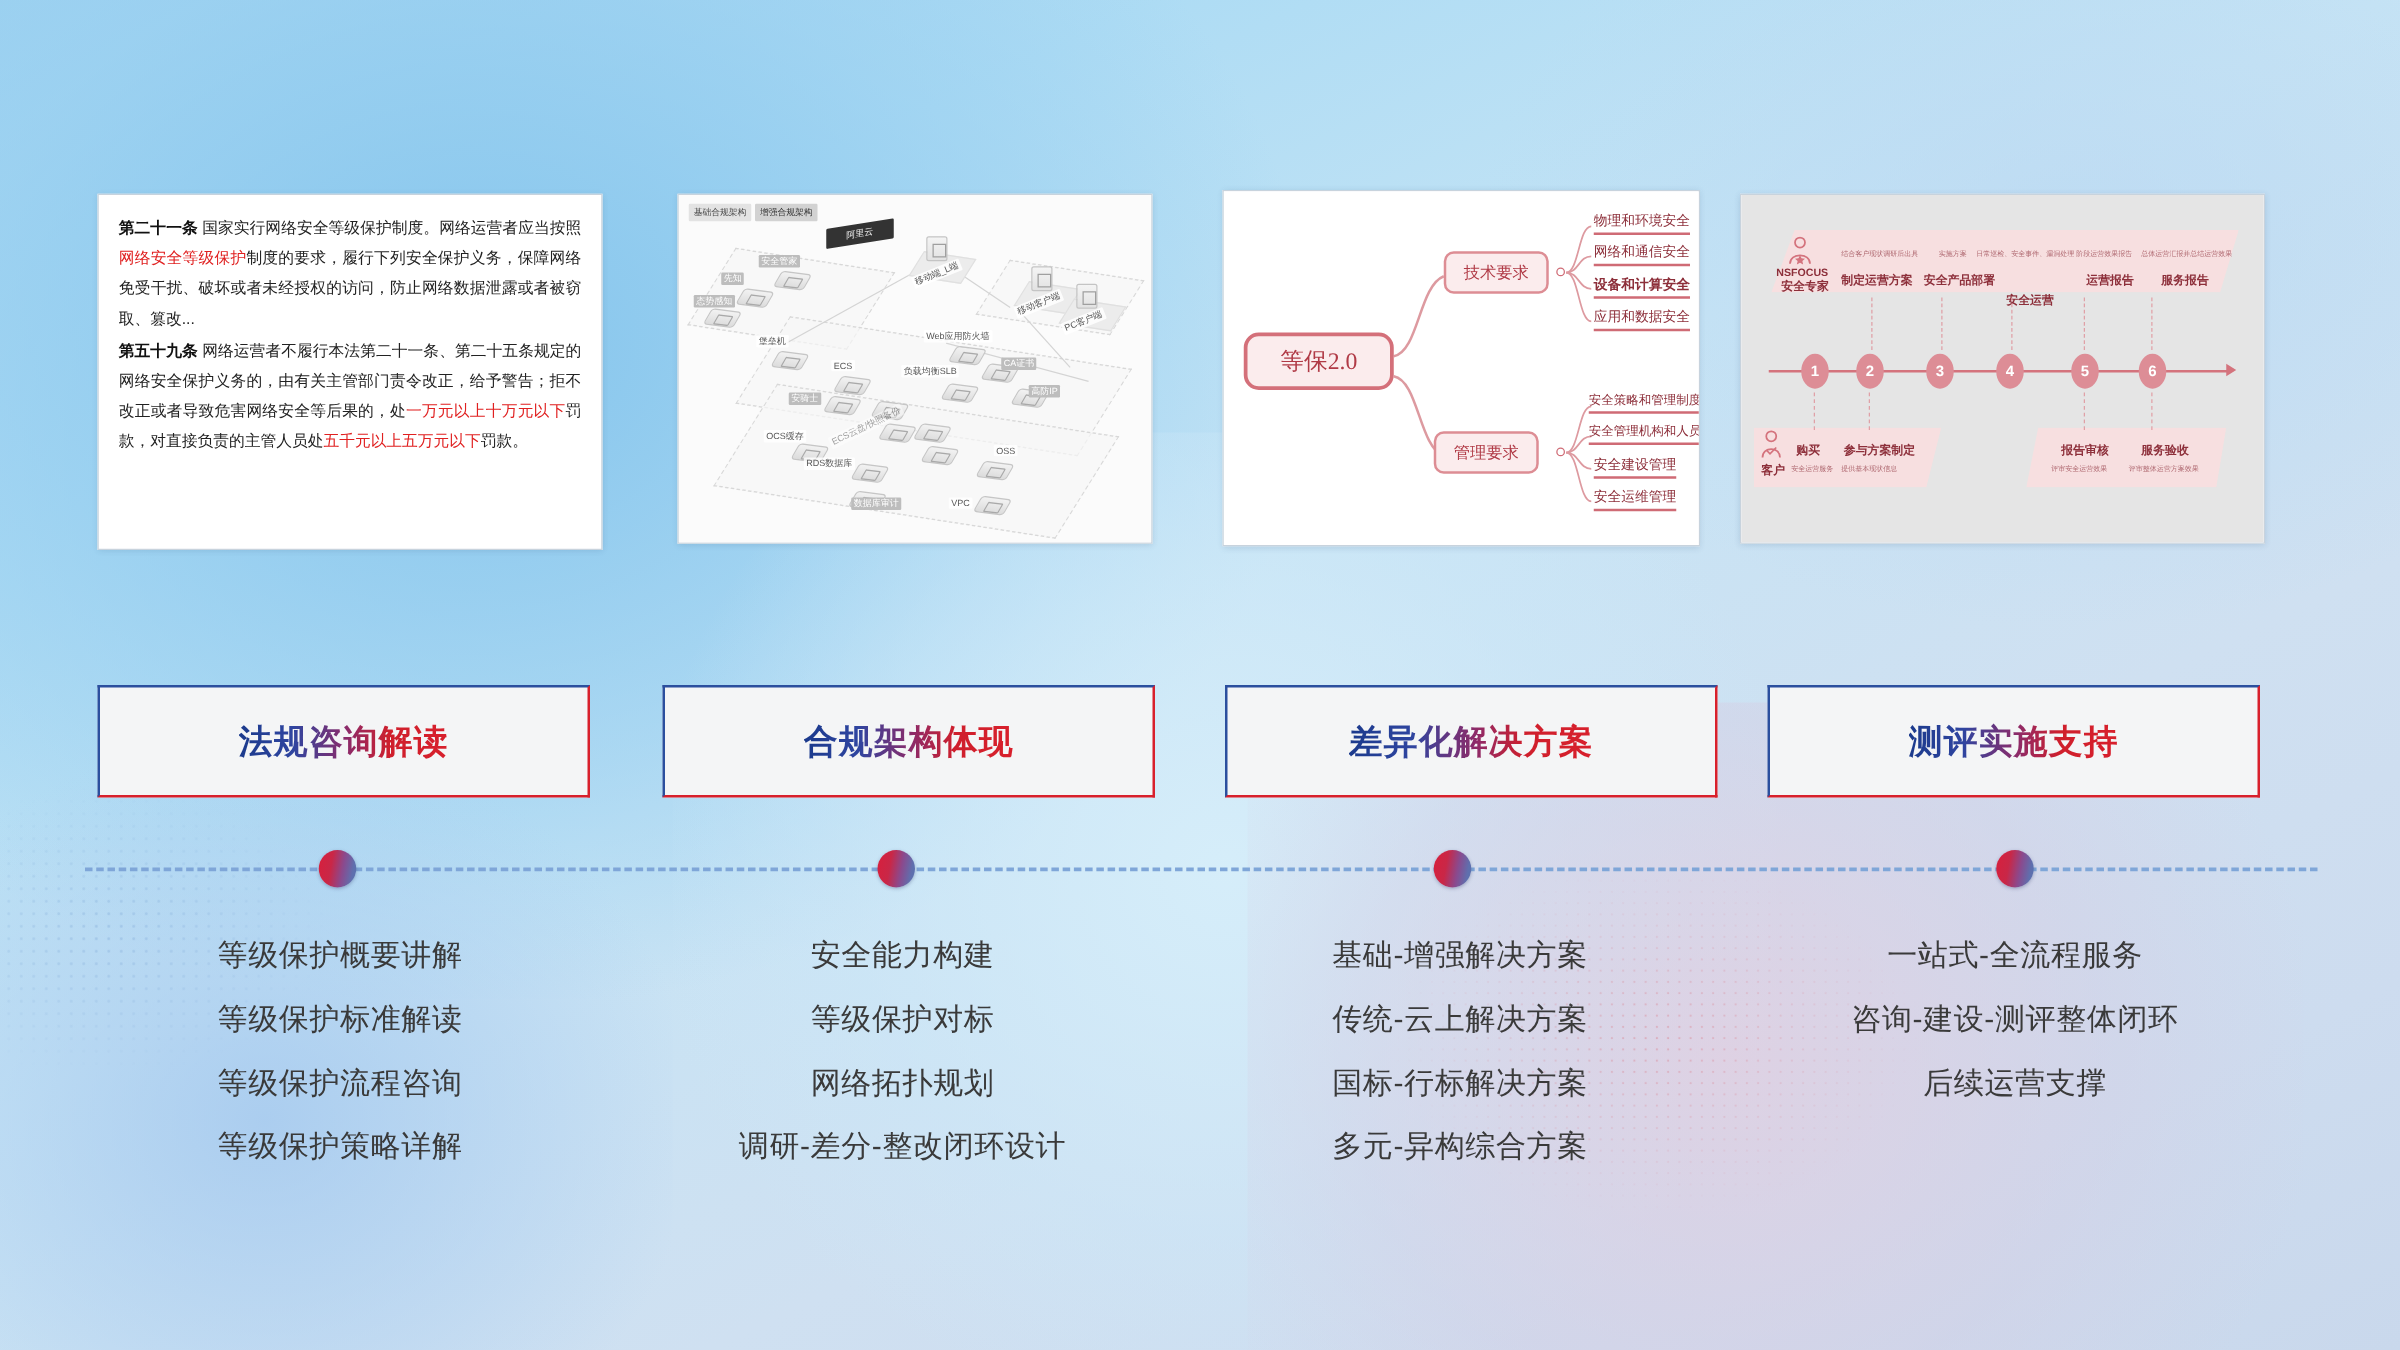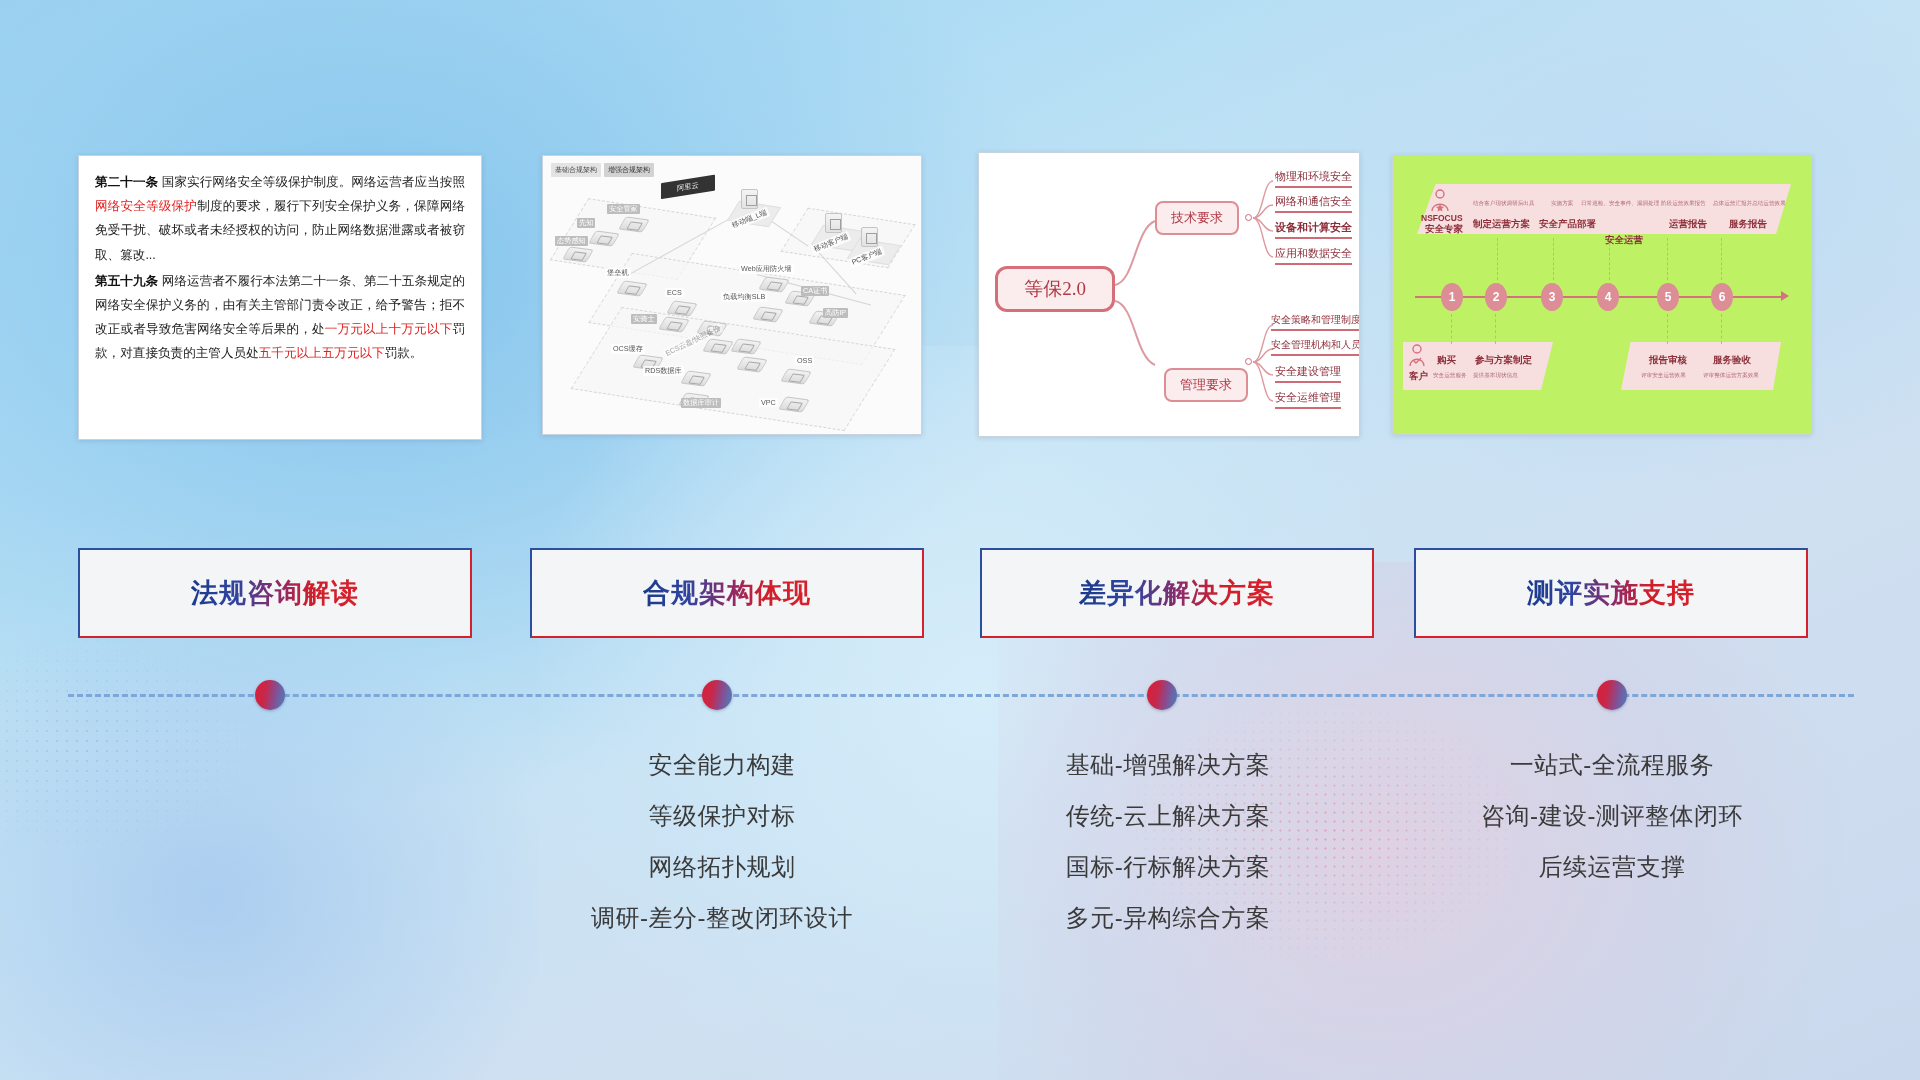--- a/index.html
+++ b/index.html
@@ -125,34 +125,34 @@
     display:flex; align-items:center; justify-content:center;
     font-size:19px; color:#b03a46; font-family:"Liberation Serif","DejaVu Serif",serif;
   }
   .mm-br {
     position:absolute; width:84px; height:34px;
     border:2px solid #dd8d94; border-radius:8px; background:#fbeced;
     display:flex; align-items:center; justify-content:center;
     font-size:13px; color:#b03a46; font-family:"Liberation Serif","DejaVu Serif",serif;
   }
   .mm-br.tech { left:176px; top:48px; }
-  .mm-br.mgmt { left:185px; top:192px;margin-top:23px; }
+  .mm-br.mgmt { left:168px; top:192px; }
   .mm-leaf {
     position:absolute; font-size:11px; color:#8d2f3a; white-space:nowrap;
     font-family:"Liberation Serif","DejaVu Serif",serif;
     padding-bottom:2px; border-bottom:2px solid #cf6b75;
   }
   .mm-conn { position:absolute; stroke:#dd9aa0; fill:none; }
   .mm-dot {
     position:absolute; width:7px; height:7px; border-radius:50%;
     border:1px solid #cf6b75; background:#fff;
   }
 
   
-  .ns { position:absolute; inset:0; background:#bef264; }
+  .ns { position:absolute; inset:0; background:#e5e5e5; }
   .ns-band {
     position:absolute; background:#f7dfe0;
   }
   .ns-band.top { left:24px; top:28px; width:374px; height:50px;
     clip-path:polygon(5% 0, 100% 0, 96% 100%, 0 100%); }
   .ns-band.bl { left:10px; top:186px; width:150px; height:48px;
     clip-path:polygon(0 0, 100% 0, 92% 100%, 0 100%); }
   .ns-band.br { left:228px; top:186px; width:160px; height:48px;
     clip-path:polygon(6% 0, 100% 0, 95% 100%, 0 100%); }
   .ns-axis { position:absolute; left:22px; top:140px; width:370px; height:2px; background:#d4737d; }
@@ -472,20 +472,26 @@
   <div class="hbox hbox-4">
     <span class="hbox-t">测评实施支持</span>
   </div>
 
   <div class="tl-line"></div>
   <div class="tl-dot tl-dot-1"></div>
   <div class="tl-dot tl-dot-2"></div>
   <div class="tl-dot tl-dot-3"></div>
   <div class="tl-dot tl-dot-4"></div>
 
+  <div class="col col-1">
+    <div class="col-item">等级保护概要讲解</div>
+    <div class="col-item">等级保护标准解读</div>
+    <div class="col-item">等级保护流程咨询</div>
+    <div class="col-item">等级保护策略详解</div>
+  </div>
   <div class="col col-2">
     <div class="col-item">安全能力构建</div>
     <div class="col-item">等级保护对标</div>
     <div class="col-item">网络拓扑规划</div>
     <div class="col-item">调研-差分-整改闭环设计</div>
   </div>
   <div class="col col-3">
     <div class="col-item">基础-增强解决方案</div>
     <div class="col-item">传统-云上解决方案</div>
     <div class="col-item">国标-行标解决方案</div>

